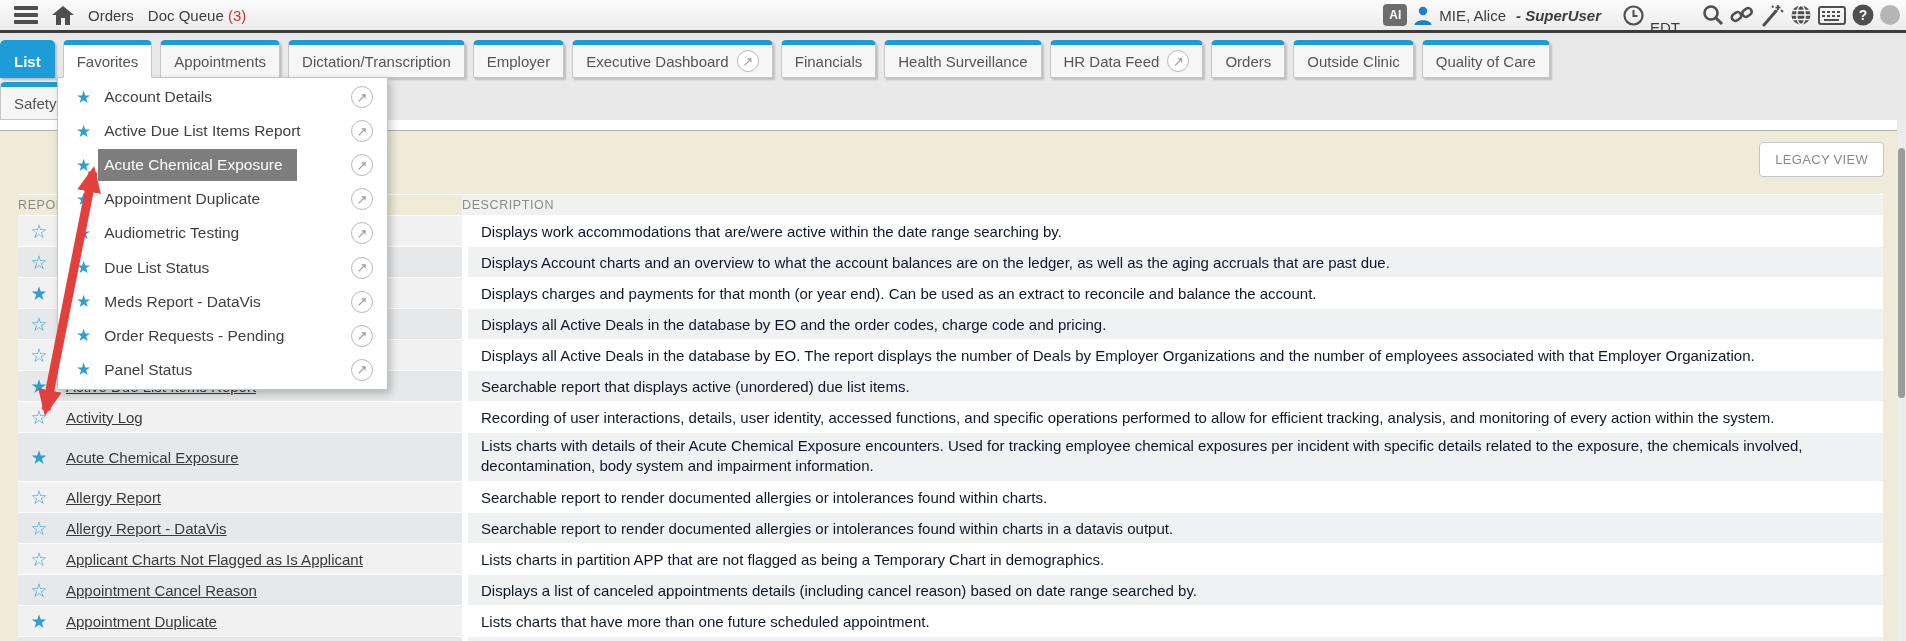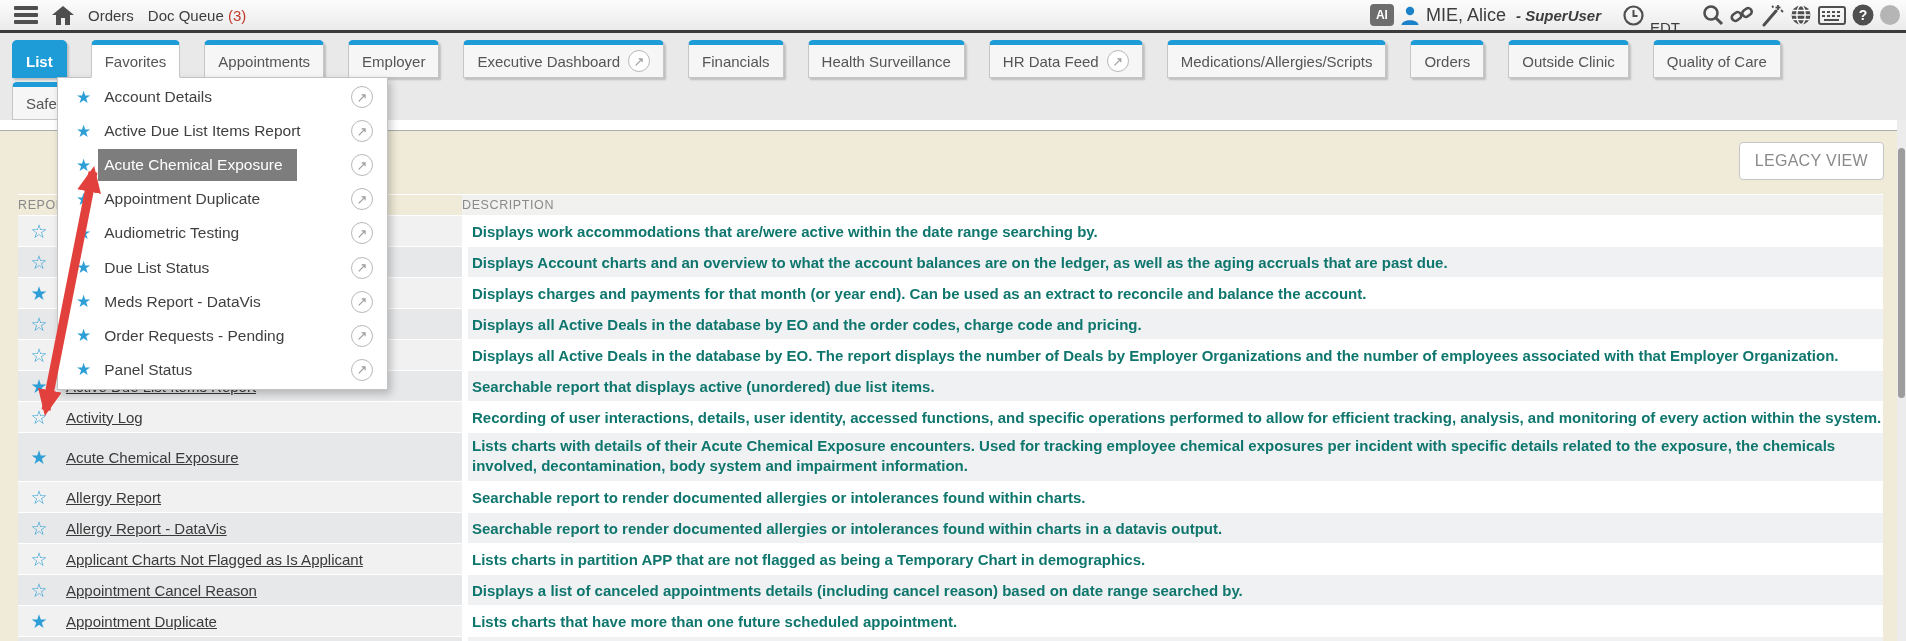--- a/index.html
+++ b/index.html
@@ -9,55 +9,55 @@
   
   .topbar { position:absolute; top:0; left:0; width:1906px; height:30px;
     background:linear-gradient(#fcfcfc,#ebebeb); display:flex; align-items:center; }
   .topbar-left { display:flex; align-items:center; gap:14px; padding-left:14px; }
   .topbar-right { margin-left:auto; display:flex; align-items:center; gap:6px; padding-right:6px; }
   .tb-text { font-size:15px; color:#3d3d3d; }
   .tb-count { color:#c0392b; }
   .icon-btn { display:flex; align-items:center; justify-content:center; }
   .ai-badge { width:24px; height:22px; border-radius:4px; background:#6d6d6d; color:#fff;
     font-size:12px; font-weight:bold; display:flex; align-items:center; justify-content:center; }
-  .user-name { font-size:18px; color:#3d3d3d; }
+  .user-name { font-size:15px; color:#3d3d3d; }
   .user-role { font-size:15px; color:#3d3d3d; font-style:italic; margin-left:4px;font-weight:bold; }
   .tz { font-size:15px; color:#3d3d3d; margin-right:16px;margin-top:24px; }
   .gray-dot { width:20px; height:20px; border-radius:50%; background:#b5b5b5; }
   .dark-rule { position:absolute; top:30px; left:0; width:1906px; height:3px; background:#3b3b3b; }
 
   
   .tabstrip { position:absolute; top:33px; left:0; width:1906px; height:87px; background:#e9e9e9; }
-  .tabrow { display:flex; gap:24px; padding-left:12px; align-items:flex-end; }
+  .tabrow { display:flex; gap:8px; padding-left:0; align-items:flex-end; }
   .tabrow1 { margin-top:7px; height:38px; }
   .tabrow2 { margin-top:4px; height:38px; }
   .tab { height:38px; display:flex; align-items:center; gap:8px; padding:0 13px;
     background:#f6f6f6; border:1px solid #c6c6c6; border-top:5px solid #1e9cd7;
     border-radius:5px 5px 0 0; font-size:15px; color:#555; white-space:nowrap;
     box-shadow:2px 2px 2px rgba(0,0,0,0.18); cursor:pointer; }
   .tab.active { background:#1e9cd7; border-color:#1e9cd7; color:#fff; font-weight:bold; }
   .tab.open { background:#fff; border-bottom-color:#fff; position:relative; z-index:60; box-shadow:none; }
   .jump { width:22px; height:22px; min-width:22px; border:1px solid #b9b9b9; border-radius:50%;
     color:#9a9a9a; font-size:13px; display:flex; align-items:center; justify-content:center; background:#fff; }
 
   
   .content { position:absolute; top:120px; left:0; width:1906px; height:521px; background:#f0ebd8; }
   .content-top { height:11px; background:#ffffff; border-bottom:1px solid #adadad; }
   .legacy-btn { position:absolute; top:22px; right:22px; background:#fff; border:1px solid #c5c5c5;
-    border-radius:4px; padding:9px 15px; font-size:16px; color:#8a8a8a; letter-spacing:0.3px; cursor:pointer; }
+    border-radius:4px; padding:9px 15px; font-size:13px; color:#8a8a8a; letter-spacing:0.3px; cursor:pointer; }
 
   .table-wrap { position:absolute; left:18px; top:74px; width:1865px; bottom:0; background:#fff; overflow:hidden; }
   table.report { width:100%; border-collapse:separate; border-spacing:0 1px; table-layout:fixed; }
   th { font-size:12.5px; font-weight:normal; letter-spacing:0.6px; color:#8a8a8a; text-align:left; height:20px; }
   th.h-report { background:#f0ebd8; padding-left:0; }
   th.h-desc { background:#f1f1f0; }
   td { height:30px; vertical-align:middle; font-size:15px; }
   td.star-cell { width:42px; text-align:center; }
   td.name-cell { width:402px; padding-left:6px; }
-  td.desc-cell { border-left:6px solid #fff; padding-left:4px; color:#0f766e;font-weight:bold; }
+  td.desc-cell { border-left:6px solid #fff; padding-left:13px; color:#0f172a; }
   tr.odd  td.star-cell, tr.odd  td.name-cell { background:#f1f1f1; }
   tr.even td.star-cell, tr.even td.name-cell { background:#e7e8e9; }
   tr.odd  td.desc-cell { background:#ffffff; }
   tr.even td.desc-cell { background:#f0f1f3; }
   tr.tall td { height:48px; }
   tr.tall td.desc-cell { line-height:20px; padding-top:3px; vertical-align:top; }
   .star { color:#2e9fd6; font-size:19px; }
   a.report-link { color:#3a3a3a; text-decoration:underline;text-align:right; }
 
   
@@ -186,38 +186,38 @@
       <div class="tab active">
         <span>List</span>
       </div>
       <div class="tab open">
         <span>Favorites</span>
       </div>
       <div class="tab">
         <span>Appointments</span>
       </div>
       <div class="tab">
+        <span>Dictation/Transcription</span>
+      </div>
+      <div class="tab">
         <span>Employer</span>
       </div>
       <div class="tab">
         <span>Executive Dashboard</span>
         <span class="jump">↗</span>
       </div>
       <div class="tab">
         <span>Financials</span>
       </div>
       <div class="tab">
         <span>Health Surveillance</span>
       </div>
       <div class="tab">
         <span>HR Data Feed</span>
         <span class="jump">↗</span>
-      </div>
-      <div class="tab">
-        <span>Medications/Allergies/Scripts</span>
       </div>
       <div class="tab">
         <span>Orders</span>
       </div>
       <div class="tab">
         <span>Outside Clinic</span>
       </div>
       <div class="tab">
         <span>Quality of Care</span>
       </div>

